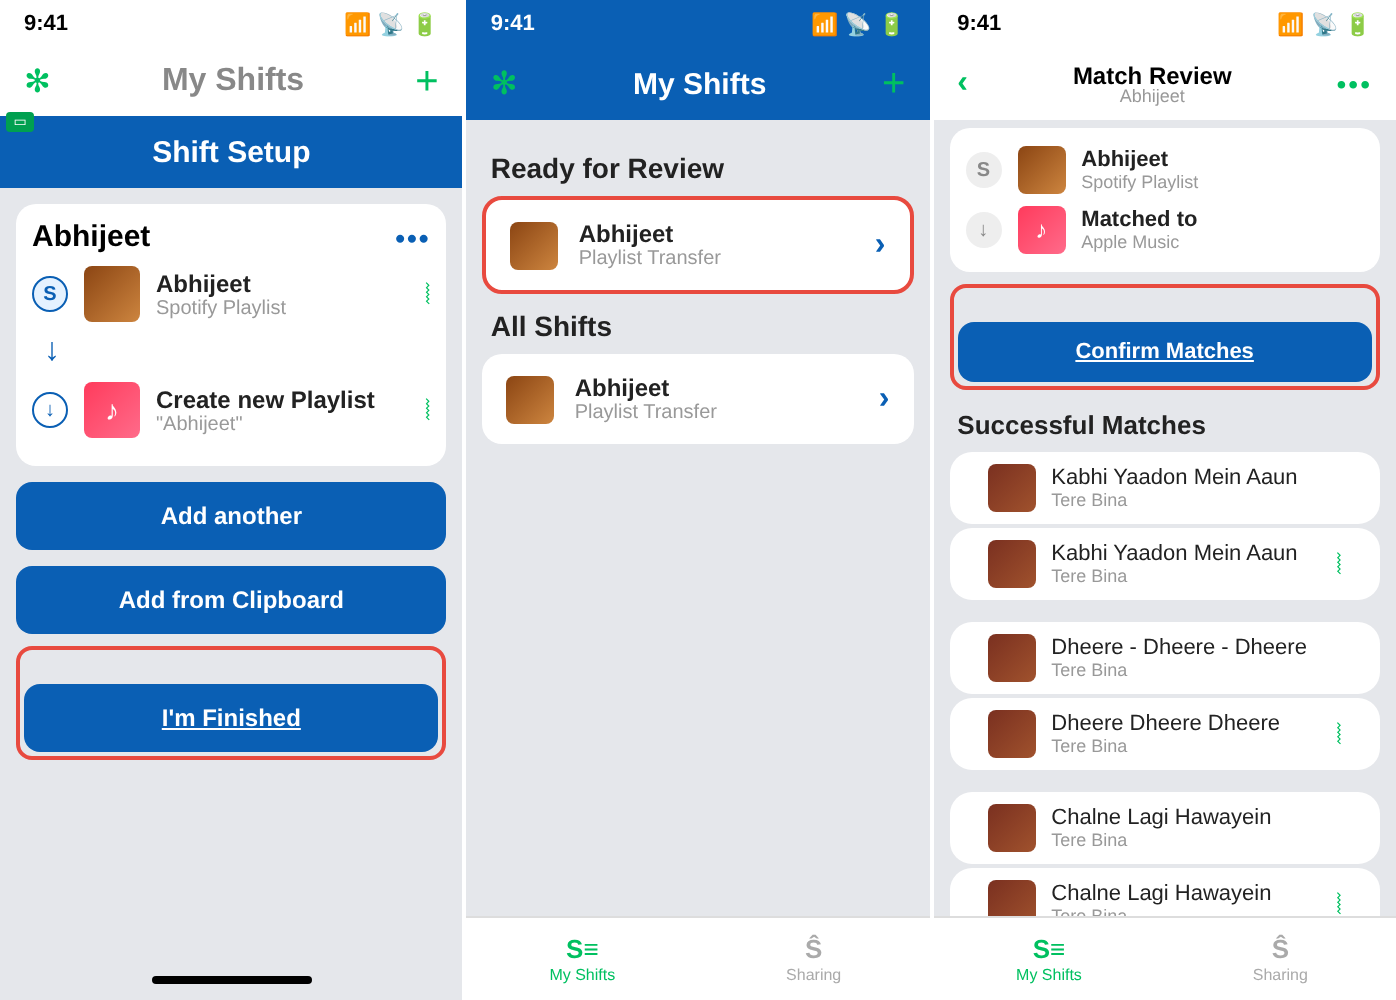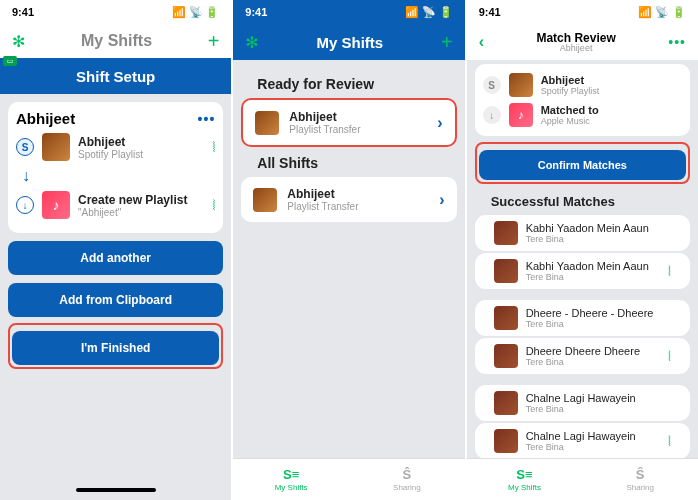--- a/index.html
+++ b/index.html
@@ -12,38 +12,38 @@
   .header.blue { background:#0a5fb4; color:#fff; }
   .header.white { background:#fff; color:#000; }
   .header-title { font-size:15px; font-weight:600; }
   .header-sub { font-size:9px; color:#999; margin-top:-2px;}
   .header-center { text-align:center; flex:1;}
   .gear { color:#00c060; font-size:16px; }
   .plus { color:#00c060; font-size:20px; font-weight:300;}
   .back-arrow { color:#00c060; font-size:16px; font-weight:bold;}
   .dots { color:#00c060; font-size:14px; letter-spacing:1px;}
   .content { flex:1; padding: 8px; overflow:hidden; }
-  .section-title { font-size:14px; font-weight:700; color:#222; margin: 8px 16px 6px; }
+  .section-title { font-size:14px; font-weight:700; color:#222; margin: 8px 4px 6px; }
   .card { background:#fff; border-radius:10px; padding:8px; }
   .name-row { display:flex; justify-content:space-between; align-items:center; }
   .name-text { font-size:15px; font-weight:700; }
   .blue-dots { color:#0a5fb4; font-size:14px; letter-spacing:1px; font-weight:bold;}
   .svc-row { display:flex; align-items:center; gap:8px; padding:6px 0; position:relative;}
   .svc-icon { width:18px; height:18px; border-radius:50%; display:flex; align-items:center; justify-content:center; font-size:10px; font-weight:bold; }
   .svc-icon.spotify { background:#e5f2ff; color:#0a5fb4; border:1px solid #0a5fb4;}
   .svc-icon.matched { background:#eee; color:#888; }
   .album-art { width:28px; height:28px; border-radius:4px; background:linear-gradient(135deg,#8b4513,#cd853f); flex-shrink:0;}
   .album-art.music { background:linear-gradient(135deg,#ff3b5c,#ff6b8a); display:flex; align-items:center;justify-content:center; color:#fff; font-size:14px;}
   .svc-info { flex:1; }
   .svc-name { font-size:12px; font-weight:600; color:#222;}
   .svc-sub { font-size:10px; color:#999;}
   .squiggle { color:#00c060; font-size:14px;}
   .big-btn { background:#0a5fb4; color:#fff; border:none; border-radius:8px; height:34px; width:100%; font-size:12px; font-weight:600; margin-top:8px; display:flex; align-items:center;justify-content:center;}
   .highlight-red { border:2px solid #e84a3f; border-radius:8px; padding:2px; margin-top:6px;}
-  .highlight-red .big-btn { margin-top:4px;}
+  .highlight-red .big-btn { margin-top:15px;text-decoration:underline;}
   .list-row { background:#fff; border-radius:10px; padding:10px 12px; display:flex; align-items:center; gap:10px; margin-bottom:8px;}
   .list-row .album-art { width:24px; height:24px; }
   .list-info { flex:1; }
   .list-title { font-size:12px; font-weight:600; color:#222;}
   .list-sub { font-size:10px; color:#999;}
   .chevron { color:#0a5fb4; font-size:16px; font-weight:bold;}
   .highlight-red-list { border:2px solid #e84a3f; border-radius:10px;}
   .tab-bar { height:42px; background:#fff; border-top:1px solid #ddd; display:flex; }
   .tab { flex:1; display:flex; flex-direction:column; align-items:center; justify-content:center; gap:1px;}
   .tab-icon { font-size:13px; font-weight:bold;}

